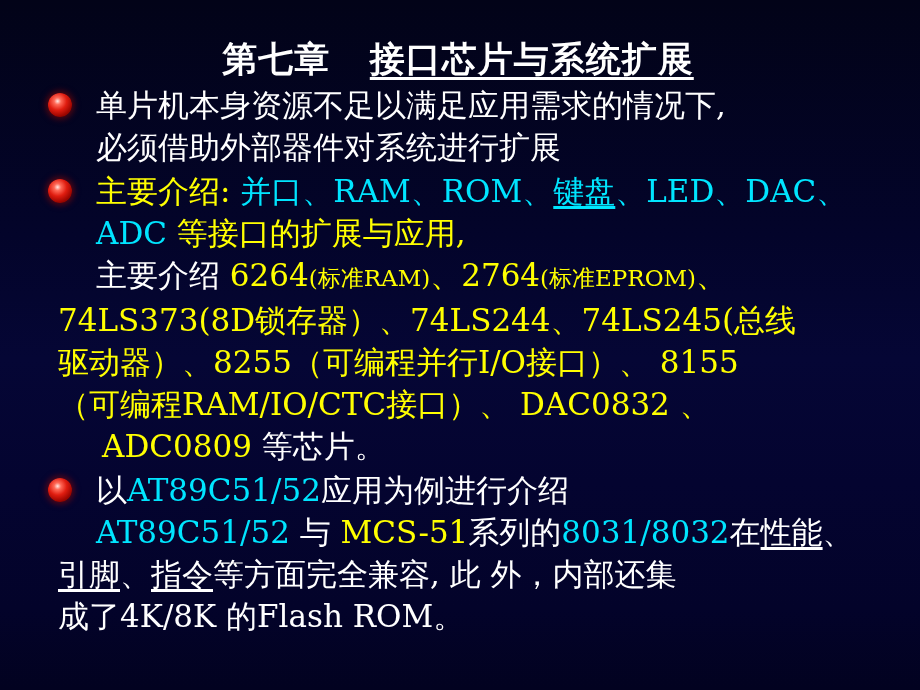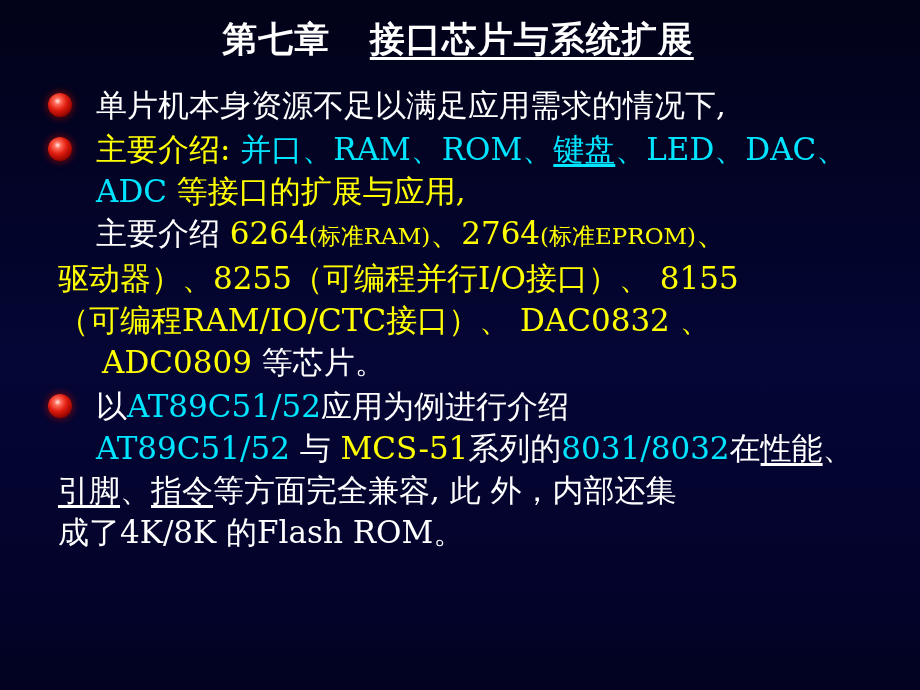--- a/index.html
+++ b/index.html
@@ -17,21 +17,21 @@
     position: relative;
     width: 920px;
     height: 690px;
     background: linear-gradient(180deg, #020318 0%, #03042a 34%, #050635 52%, #040430 70%, #03032a 88%, #020220 100%);
     overflow: hidden;
   }
 
   
   #title-block {
     position: absolute;
-    top: 16px;
+    top: 36px;
     left: 0;
     width: 916px;
     text-align: center;
   }
   .title-text {
     color: #ffffff;
     font-size: 35px;
     font-weight: bold;
     letter-spacing: 1px;
     font-family: "DejaVu Sans", "Liberation Sans", sans-serif;
@@ -86,26 +86,28 @@
     <span class="title-text">
       <span>第七章</span>
       <span>&nbsp;&nbsp;</span><span class="title-under">接口芯片与系统扩展</span>
     </span>
   </div>
 
   <div id="body-list">
       <div class="bullet-row">
         <span class="bullet-dot"></span>
         <div class="line"><span style="color: rgb(255, 255, 255);">单片机本身资源不足以满足应用需求的情况下,</span></div>
+        <div class="line"><span style="color: rgb(255, 255, 255);">必须借助外部器件对系统进行扩展</span></div>
       </div>
       <div class="bullet-row">
         <span class="bullet-dot"></span>
         <div class="line"><span style="color: rgb(255, 255, 0);">主要介绍:</span><span style="color: rgb(0, 229, 255);"> 并口、RAM、ROM、</span><span class="u" style="color: rgb(0, 229, 255);">键盘</span><span style="color: rgb(0, 229, 255);">、LED、DAC、</span></div>
         <div class="line"><span style="color: rgb(0, 229, 255);">ADC</span><span style="color: rgb(255, 255, 0); text-align: right;"> 等接口的扩展与应用,</span></div>
         <div class="line"><span style="color: rgb(255, 255, 255);">主要介绍</span><span style="color: rgb(255, 255, 0);"> 6264</span><span class="small" style="color: rgb(255, 255, 0);">(标准RAM)</span><span style="color: rgb(255, 255, 0);">、2764</span><span class="small" style="color: rgb(255, 255, 0);">(标准EPROM)</span><span style="color: rgb(255, 255, 0);">、</span></div>
+        <div class="line hang"><span style="color: rgb(255, 255, 0);">74LS373(8D锁存器）、74LS244、74LS245(总线</span></div>
         <div class="line hang"><span style="color: rgb(255, 255, 0);">驱动器）、8255（可编程并行I/O接口）、 8155</span></div>
         <div class="line hang"><span style="color: rgb(255, 255, 0);">（可编程RAM/IO/CTC接口）、  DAC0832 、</span></div>
         <div class="line hang"><span style="color: rgb(255, 255, 0); margin-left: 44px;">ADC0809</span><span style="color: rgb(255, 255, 255);"> 等芯片。</span></div>
       </div>
       <div class="bullet-row">
         <span class="bullet-dot"></span>
         <div class="line"><span style="color: rgb(255, 255, 255);">以</span><span style="color: rgb(0, 229, 255);">AT89C51/52</span><span style="color: rgb(255, 255, 255);">应用为例进行介绍</span></div>
         <div class="line"><span style="color: rgb(0, 229, 255);">AT89C51/52</span><span style="color: rgb(255, 255, 255);"> 与 </span><span style="color: rgb(255, 255, 0);">MCS-51</span><span style="color: rgb(255, 255, 255);">系列的</span><span style="color: rgb(0, 229, 255);">8031/8032</span><span style="color: rgb(255, 255, 255);">在</span><span class="u" style="color: rgb(255, 255, 255);">性能</span><span style="color: rgb(255, 255, 255);">、</span></div>
         <div class="line hang"><span class="u" style="color: rgb(255, 255, 255);">引脚</span><span style="color: rgb(255, 255, 255);">、</span><span class="u" style="color: rgb(255, 255, 255);">指令</span><span style="color: rgb(255, 255, 255);">等方面完全兼容, 此 外，内部还集</span></div>
         <div class="line hang"><span style="color: rgb(255, 255, 255);">成了4K/8K 的Flash ROM。</span></div>

